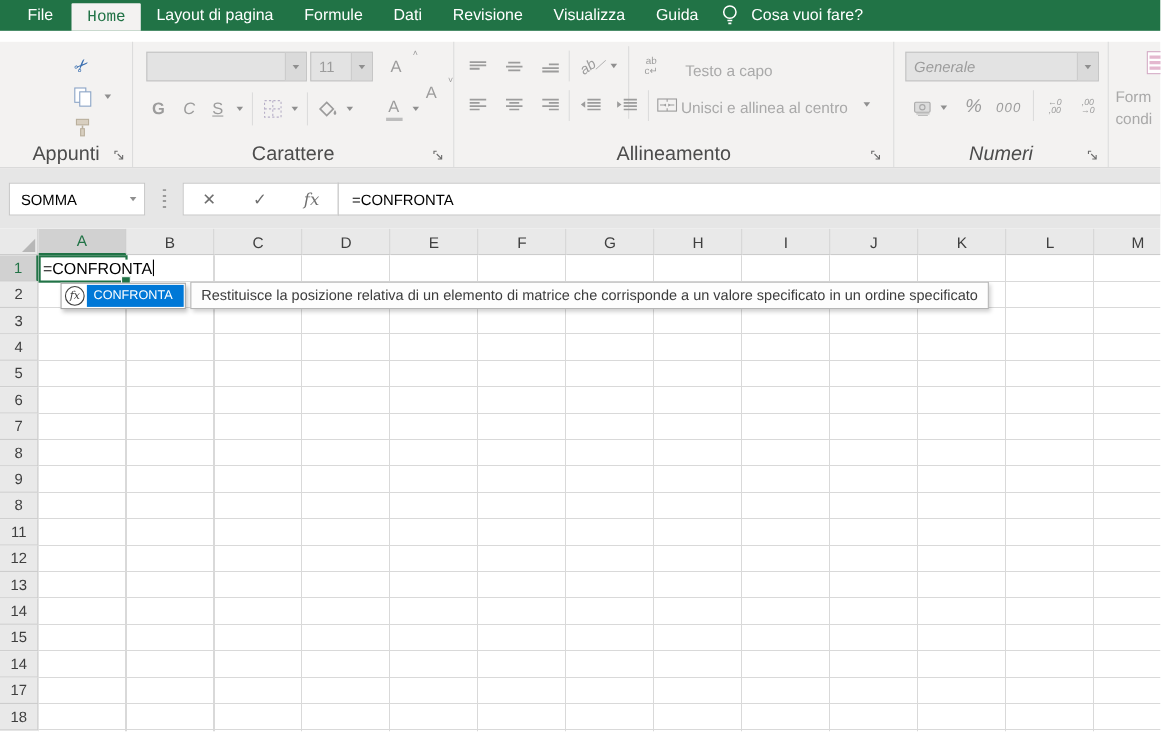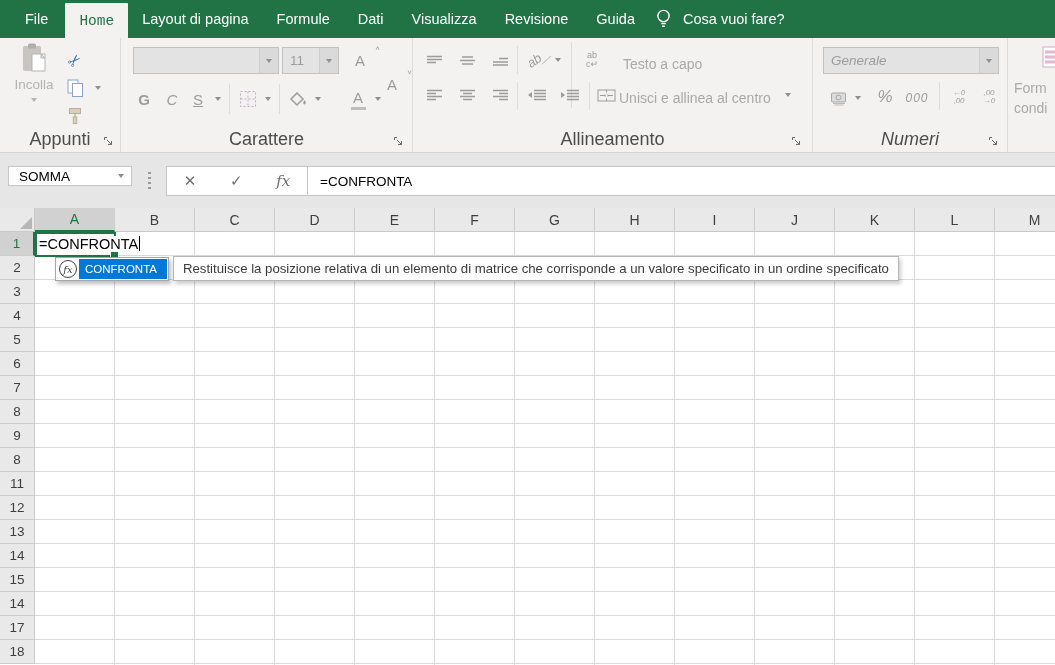--- a/index.html
+++ b/index.html
@@ -1,19 +1,19 @@
 <!DOCTYPE html>
 <html><head>
 <meta charset="utf-8">
 <style>
   html,body{margin:0;padding:0;}
   body{width:1055px;height:665px;position:relative;overflow:hidden;background:#fff;
        font-family:"Liberation Sans",sans-serif;-webkit-font-smoothing:antialiased;}
   
-  .tabbar{position:absolute;top:0;left:0;right:0;height:38px;background:#217346;display:flex;align-items:stretch;color:#fff;font-size:14.5px;}
+  .tabbar{position:absolute;top:0;left:0;right:0;height:28px;background:#217346;display:flex;align-items:stretch;color:#fff;font-size:14.5px;}
   .tabs{display:flex;align-items:stretch;}
   .tab{display:flex;align-items:center;padding:0 14px;white-space:nowrap;}
   .tab:first-child{margin-left:8px;padding:0 17px;}
   .tab.active{background:#f3f2f1;color:#217346;margin-top:3px;border-radius:1px 1px 0 0;font-family:Liberation Mono, monospace;}
   .help{display:flex;align-items:center;gap:11px;padding-left:6px;white-space:nowrap;}
   
   .ribbon{position:absolute;top:38px;left:0;right:0;height:115px;background:#f3f2f1;border-bottom:1px solid #d4d4d4;box-sizing:border-box;}
   .group{position:absolute;top:0;height:114px;border-right:1px solid #dcdcdc;box-sizing:border-box;}
   .group-label{position:absolute;bottom:2px;left:0;right:0;text-align:center;font-size:18px;color:#4c4c4c;}
   .launcher{position:absolute;bottom:5px;width:11px;height:11px;}
@@ -30,21 +30,21 @@
   .glyph-i{font-style:italic;font-size:15px;}
   .glyph-u{text-decoration:underline;font-size:15px;}
   .big-disabled{font-size:14px;color:#a9a9a9;white-space:nowrap;}
   .two-line{font-size:8px;line-height:8px;color:#9c9c9c;text-align:center;}
   .fontcolor{display:flex;flex-direction:column;align-items:center;}
   .fontcolor .bar{width:15px;height:3px;background:#bdbdbd;margin-top:1px;}
   .growA{font-size:15px;color:#9c9c9c;position:relative;}
   .growA .tiny{position:absolute;top:-4px;right:-7px;font-size:8px;}
   
   .namerow{position:absolute;top:153px;left:0;right:0;height:55px;background:#e6e6e6;}
-  .namebox{position:absolute;left:8px;top:13px;width:124px;height:20px;background:#fff;border:1px solid #c6c6c6;box-sizing:border-box;display:flex;align-items:center;font-size:13.5px;color:#000;}
+  .namebox{position:absolute;left:8px;top:13px;width:124px;height:30px;background:#fff;border:1px solid #c6c6c6;box-sizing:border-box;display:flex;align-items:center;font-size:13.5px;color:#000;}
   .namebox .ntxt{padding-left:10px;}
   .namebox .narr{margin-left:auto;width:20px;display:flex;align-items:center;justify-content:center;}
   .dotsep{position:absolute;left:148px;top:19px;width:3px;height:18px;background:repeating-linear-gradient(to bottom,#9a9a9a 0 2px,transparent 2px 5px);}
   .fxbox{position:absolute;left:166px;top:13px;width:142px;height:30px;background:#fff;border:1px solid #c6c6c6;box-sizing:border-box;display:flex;align-items:center;justify-content:space-around;}
   .fxbox .fb{font-size:15px;color:#6f6f6f;}
   .fx-it{font-family:"DejaVu Serif",serif;font-style:italic;color:#3f3f3f;}
   .formulabox{position:absolute;left:307px;top:13px;right:0;height:30px;background:#fff;border:1px solid #c6c6c6;border-right:none;box-sizing:border-box;display:flex;align-items:center;padding-left:12px;font-size:13.5px;color:#000;}
   
   .sheet{position:absolute;top:208px;left:0;right:0;bottom:0;background:#fff;}
   .corner{position:absolute;left:0;top:0;width:35px;height:24px;background:#e9e9e9;border-right:1px solid #c9c9c9;border-bottom:1px solid #c9c9c9;box-sizing:border-box;}
@@ -71,46 +71,36 @@
 </head>
 <body>
 
 <div class="tabbar">
   <div class="tabs">
       <div class="tab">File</div>
       <div class="tab active">Home</div>
       <div class="tab">Layout di pagina</div>
       <div class="tab">Formule</div>
       <div class="tab">Dati</div>
+      <div class="tab">Revisione</div>
       <div class="tab">Visualizza</div>
-      <div class="tab">Revisione</div>
       <div class="tab">Guida</div>
     </div>
   <div class="help">
     <svg width="17" height="23" viewBox="0 0 17 23">
       <circle cx="8.5" cy="8" r="5.6" fill="none" stroke="#fff" stroke-width="1.4"></circle>
       <path d="M6.3 15.6 h4.4 M7.1 18.2 h2.8" stroke="#fff" stroke-width="1.5" fill="none"></path>
     </svg>
     <span>Cosa vuoi fare?</span>
   </div>
 </div>
 
 <div class="ribbon">
 
   <div class="group" style="left:0;width:121px;">
-    <div class="paste">
-      <svg width="30" height="32" viewBox="0 0 30 32">
-        <rect x="4" y="4" width="18" height="25" rx="2" fill="#c7c4c1"></rect>
-        <rect x="9" y="1.5" width="8" height="5" rx="1.5" fill="#b0adaa"></rect>
-        <rect x="13" y="12" width="13" height="17" fill="#fff" stroke="#b6b3b0"></rect>
-        <path d="M22 12 l4 4 h-4 z" fill="#e3e1df" stroke="#b6b3b0"></path>
-      </svg>
-      <span class="plabel">Incolla</span>
-      <span class="chev"></span>
-    </div>
     <div class="btn" style="left:62px;top:10px;width:26px;height:24px;">
       <span style="color:#3a6fb0;font-size:16px;display:inline-block;transform:rotate(-45deg);">✂</span>
     </div>
     <div class="btn" style="left:62px;top:38px;width:26px;height:24px;">
       <svg width="17" height="19" viewBox="0 0 17 19">
         <rect x="1" y="1" width="10" height="13" fill="#fff" stroke="#8aa4c6"></rect>
         <rect x="5.5" y="4.5" width="10" height="13" fill="#fff" stroke="#8aa4c6"></rect>
       </svg>
     </div>
     <span class="chev" style="position:absolute;left:95px;top:48px;"></span>

